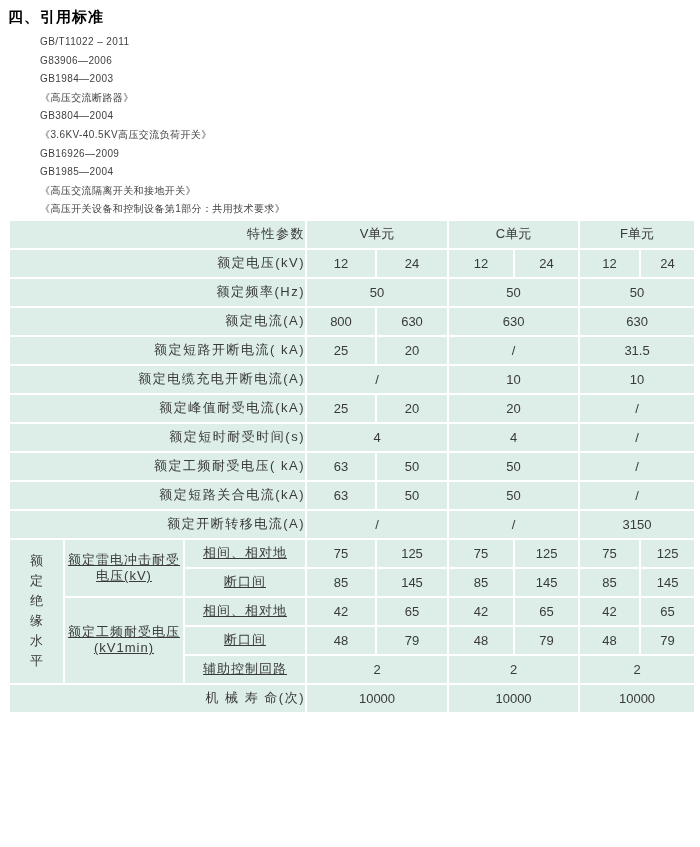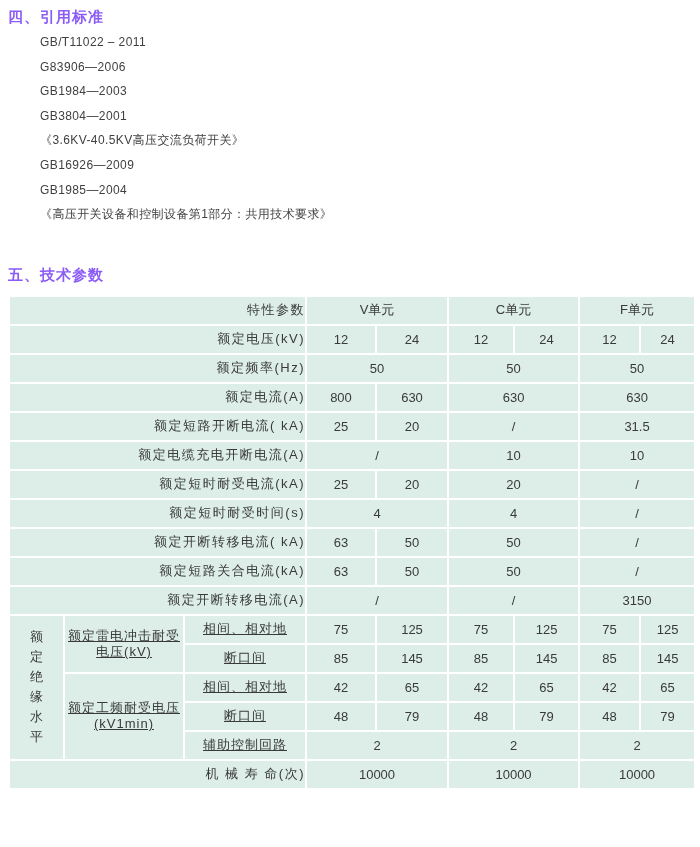--- a/index.html
+++ b/index.html
@@ -9,35 +9,34 @@
     font-family:"Liberation Sans","DejaVu Sans",sans-serif;
     color:#3c3c3c;
     position:relative;
     overflow:hidden;
   }
   .page{padding:6px 8px 0 8px;}
 
   .sec-heading{
     font-size:15px;
     font-weight:bold;
-    color:#8b5cf6;
+    color:#000000;
     letter-spacing:1px;
     margin:2px 0 6px 0;
   }
   .ref-list{
     margin-left:32px;
     margin-top:4px;
   }
   .ref-item{
-    font-size:12px;
+    font-size:10px;
     line-height:18.6px;
     color:#3f3f3f;
     letter-spacing:0.4px;
     white-space:nowrap;
-    margin-top:6px;
   }
 
   .sec2-heading{margin-top:42px;margin-bottom:10px;}
 
   table.params{
     border-collapse:collapse;
     table-layout:fixed;
     width:686px;
   }
   table.params th, table.params td{
@@ -80,28 +79,29 @@
 <body>
 
 <div class="page">
 
   <div class="sec-heading">四、引用标准</div>
 
   <div class="ref-list">
       <div class="ref-item">GB/T11022 – 2011</div>
       <div class="ref-item">G83906—2006</div>
       <div class="ref-item">GB1984—2003</div>
-      <div class="ref-item">GB3804—2001</div>
+      <div class="ref-item">《高压交流断路器》</div>
+      <div class="ref-item">GB3804—2004</div>
       <div class="ref-item">《3.6KV-40.5KV高压交流负荷开关》</div>
       <div class="ref-item">GB16926—2009</div>
       <div class="ref-item">GB1985—2004</div>
+      <div class="ref-item">《高压交流隔离开关和接地开关》</div>
       <div class="ref-item">《高压开关设备和控制设备第1部分：共用技术要求》</div>
     </div>
 
-  <div class="sec-heading sec2-heading">五、技术参数</div>
 
   <table class="params">
     <colgroup>
       <col style="width:55px">
         <col style="width:120px">
         <col style="width:122px">
       <col style="width:70px">
         <col style="width:72px">
       <col style="width:66px">
         <col style="width:65px">
@@ -144,34 +144,34 @@
           <td class="val" colspan="2">/</td>
           <td class="val" colspan="2">31.5</td>
         </tr>
         <tr>
           <td class="lbl" colspan="3">额定电缆充电开断电流(A)</td>
           <td class="val" colspan="2">/</td>
           <td class="val" colspan="2">10</td>
           <td class="val" colspan="2">10</td>
         </tr>
         <tr>
-          <td class="lbl" colspan="3">额定短时耐受电流(kA)</td>
+          <td class="lbl" colspan="3">额定峰值耐受电流(kA)</td>
           <td class="val">25</td>
           <td class="val">20</td>
           <td class="val" colspan="2">20</td>
           <td class="val" colspan="2">/</td>
         </tr>
         <tr>
           <td class="lbl" colspan="3">额定短时耐受时间(s)</td>
           <td class="val" colspan="2">4</td>
           <td class="val" colspan="2">4</td>
           <td class="val" colspan="2">/</td>
         </tr>
         <tr>
-          <td class="lbl" colspan="3">额定开断转移电流( kA)</td>
+          <td class="lbl" colspan="3">额定工频耐受电压( kA)</td>
           <td class="val">63</td>
           <td class="val">50</td>
           <td class="val" colspan="2">50</td>
           <td class="val" colspan="2">/</td>
         </tr>
         <tr>
           <td class="lbl" colspan="3">额定短路关合电流(kA)</td>
           <td class="val">63</td>
           <td class="val">50</td>
           <td class="val" colspan="2">50</td>

